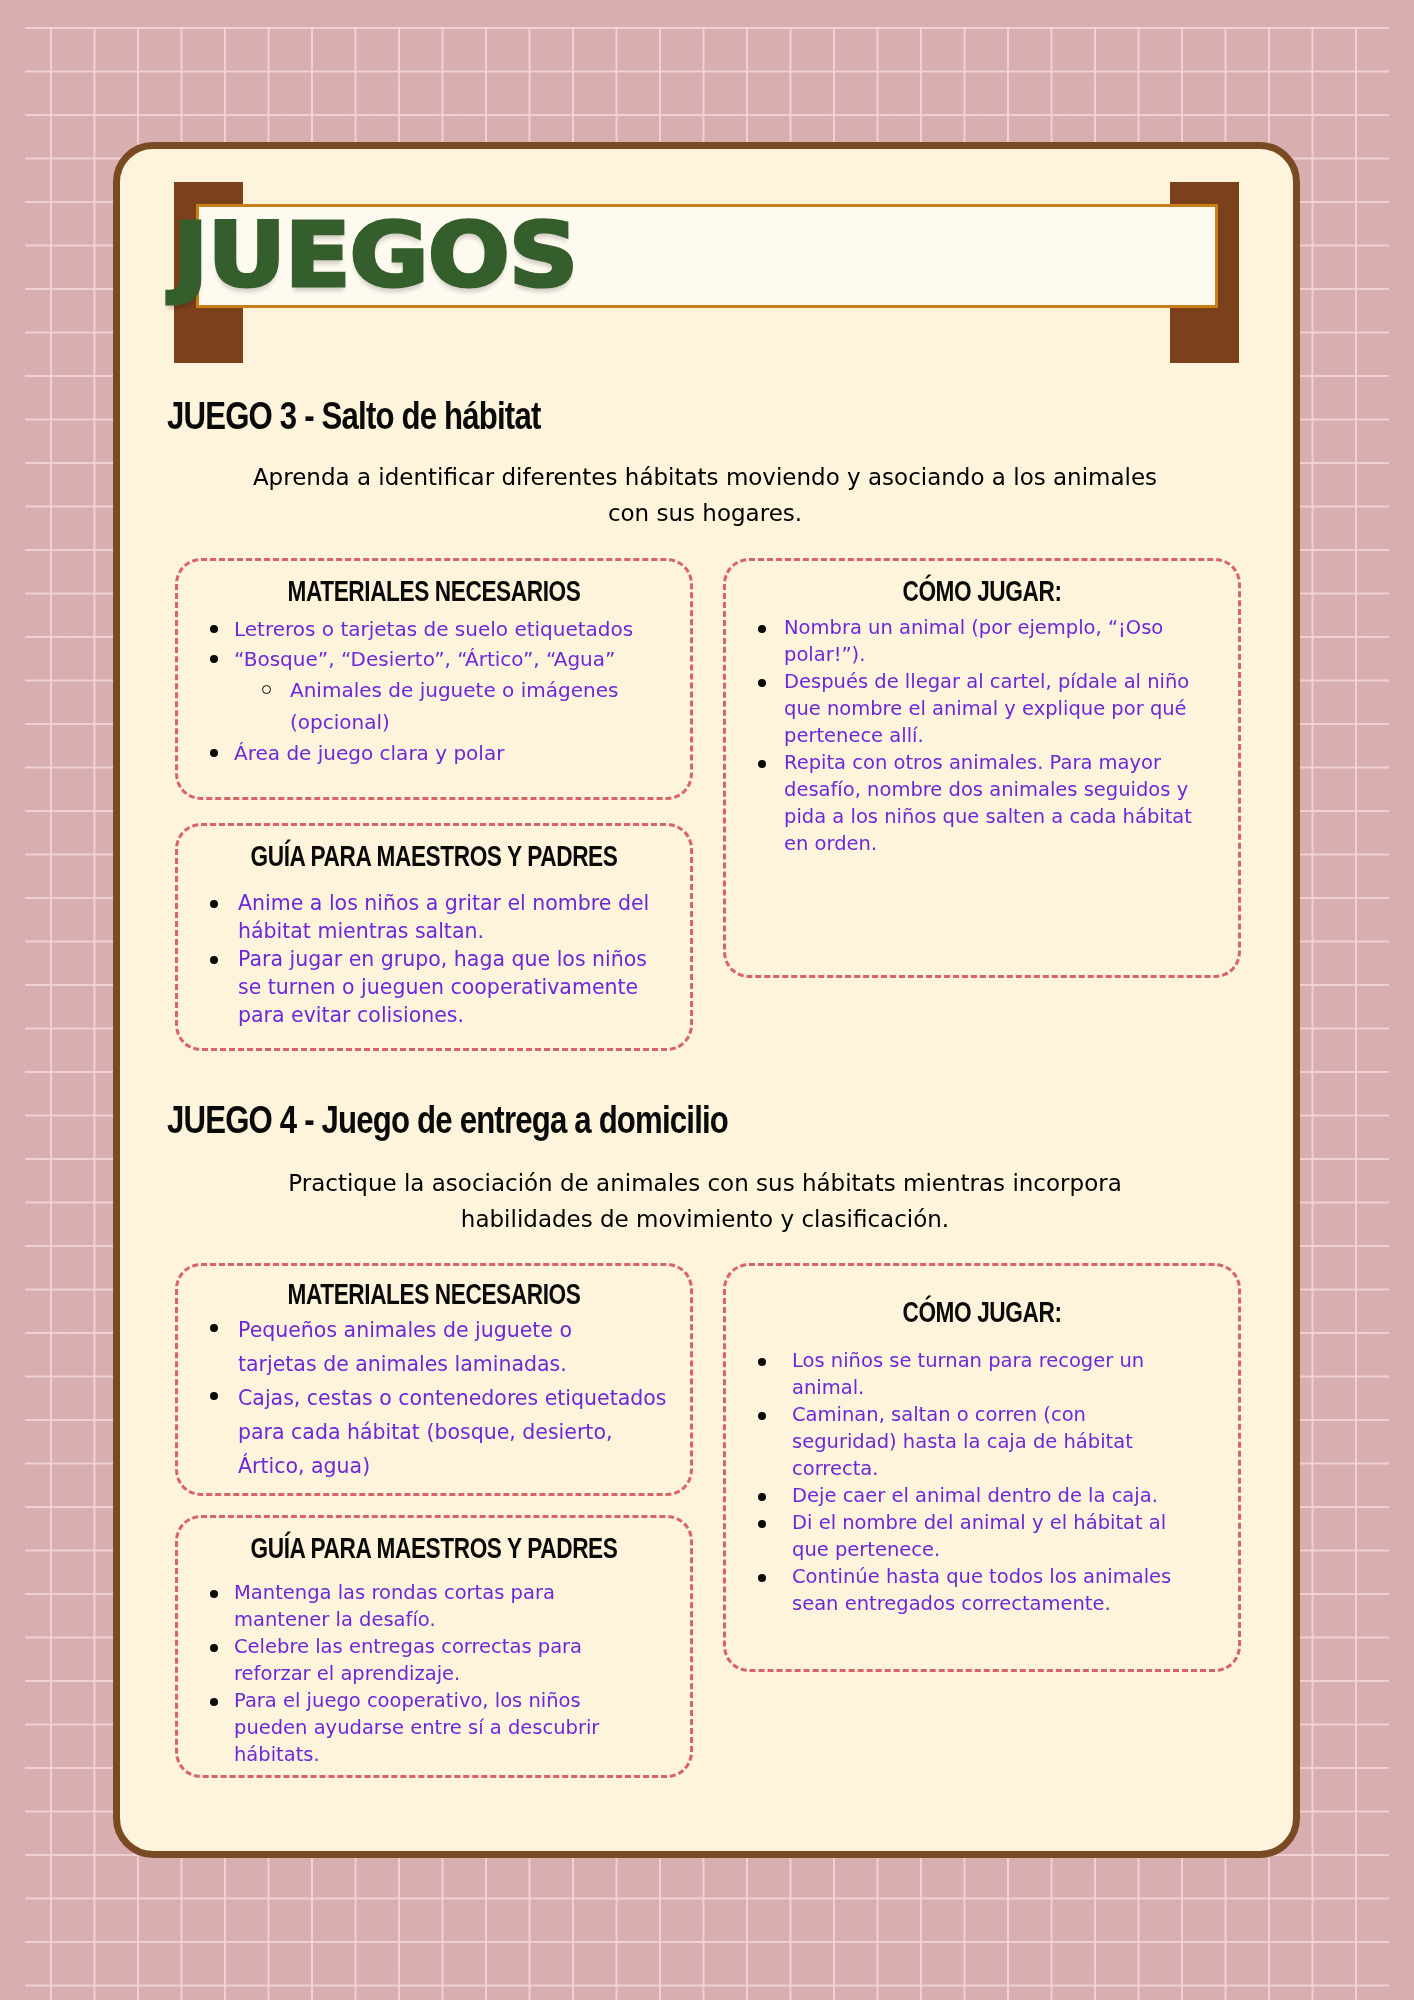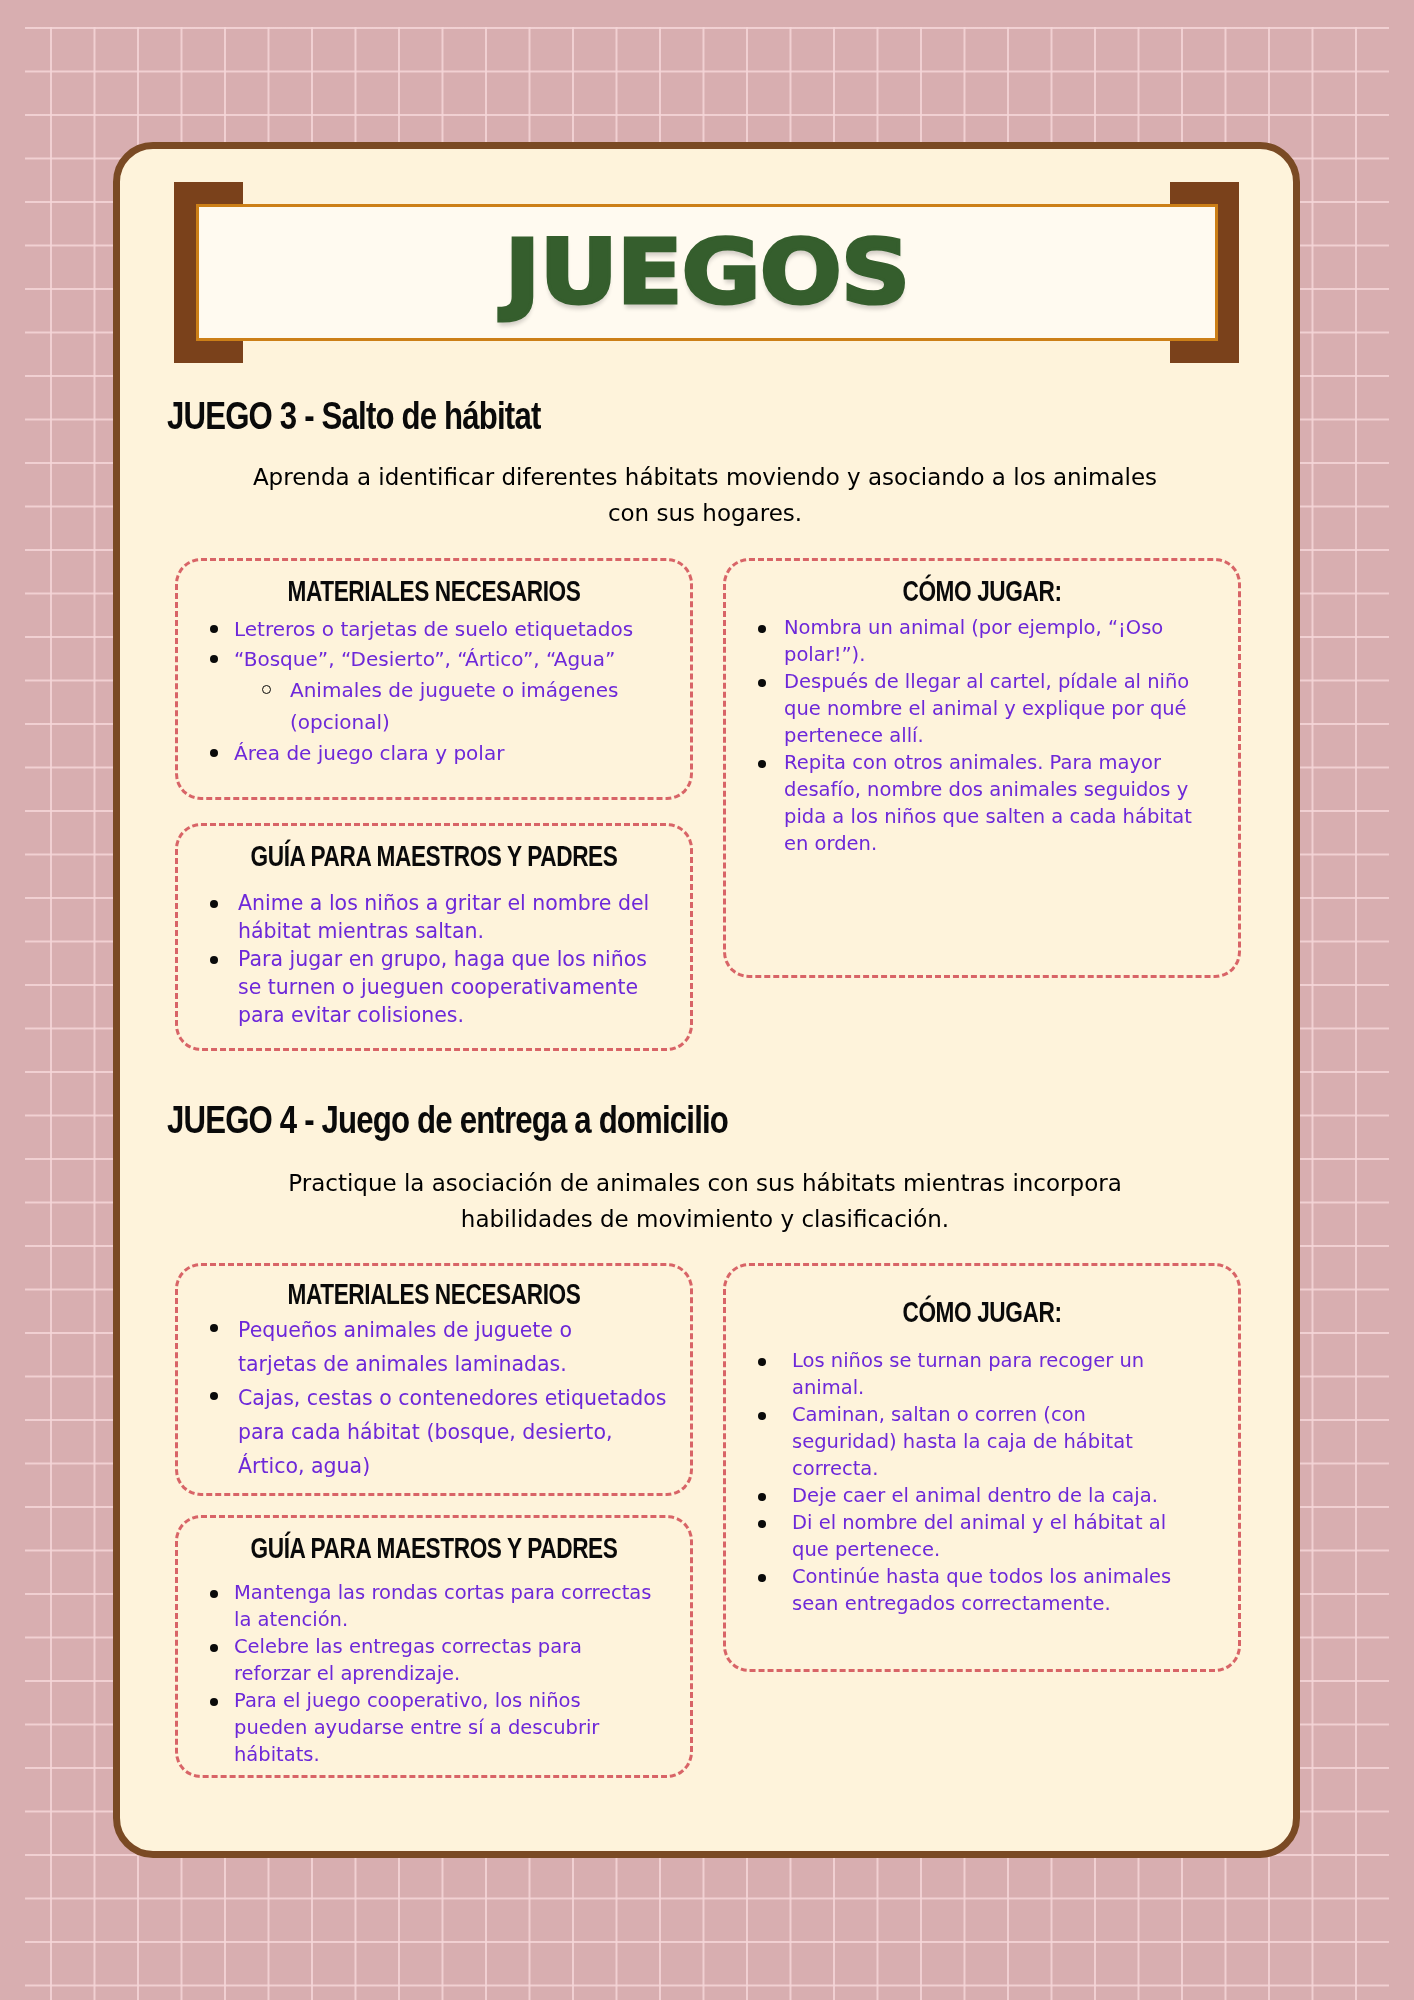--- a/index.html
+++ b/index.html
@@ -31,24 +31,24 @@
   .bracket {
     position: absolute;
     top: 182px; height: 181px; width: 69px;
     background: #7a411b;
   }
   .bracket.left { left: 174px; }
   .bracket.right { left: 1170px; }
   .banner {
     position: absolute;
     left: 196px; top: 204px;
-    width: 1022px; height: 137px;
+    width: 1022px; height: 104px;
     background: #fffaf0;
     border: 3px solid #cc7f17;
-    display: flex; align-items: center; justify-content: center;
+    display: flex; align-items: center; 
   }
   .banner-title {
     font-family: "DejaVu Sans", sans-serif;
     font-weight: 900;
     font-size: 84px;
     letter-spacing: -1px;
     color: #355e2d;
     transform: scaleX(1.15) scaleY(1.05);
     text-shadow: 0 4px 4px rgba(0,0,0,0.18);
     -webkit-text-stroke: 3px #355e2d;
@@ -171,21 +171,21 @@
   <div class="box-title" style="margin-bottom:2px;">MATERIALES NECESARIOS</div>
   <ul style="font-size:20.5px;">
     <li style="padding-right:30px;">Pequeños animales de juguete o tarjetas de animales laminadas.</li>
     <li>Cajas, cestas o contenedores etiquetados para cada hábitat (bosque, desierto, Ártico, agua)</li>
   </ul>
 </div>
 
 <div class="box lh-tight" style="left:175px; top:1515px; width:518px; height:263px; padding-top:14px;">
   <div class="box-title" style="margin-bottom:14px;">GUÍA PARA MAESTROS Y PADRES</div>
   <ul style="font-size:19.5px; padding-right:20px;">
-    <li style="padding-left:38px;">Mantenga las rondas cortas para correctas la atención.</li>
+    <li style="padding-left:38px;">Mantenga las rondas cortas para mantener la desafío.</li>
     <li style="padding-left:38px;">Celebre las entregas correctas para reforzar el aprendizaje.</li>
     <li style="padding-left:38px;">Para el juego cooperativo, los niños pueden ayudarse entre sí a descubrir hábitats.</li>
   </ul>
 </div>
 
 <div class="box lh-tight" style="left:723px; top:1263px; width:518px; height:409px; padding-top:30px;">
   <div class="box-title" style="margin-bottom:18px;">CÓMO JUGAR:</div>
   <ul style="font-size:19.5px; padding-right:28px;">
     <li style="padding-left:48px;">Los niños se turnan para recoger un animal.</li>
     <li style="padding-left:48px;">Caminan, saltan o corren (con seguridad) hasta la caja de hábitat correcta.</li>

